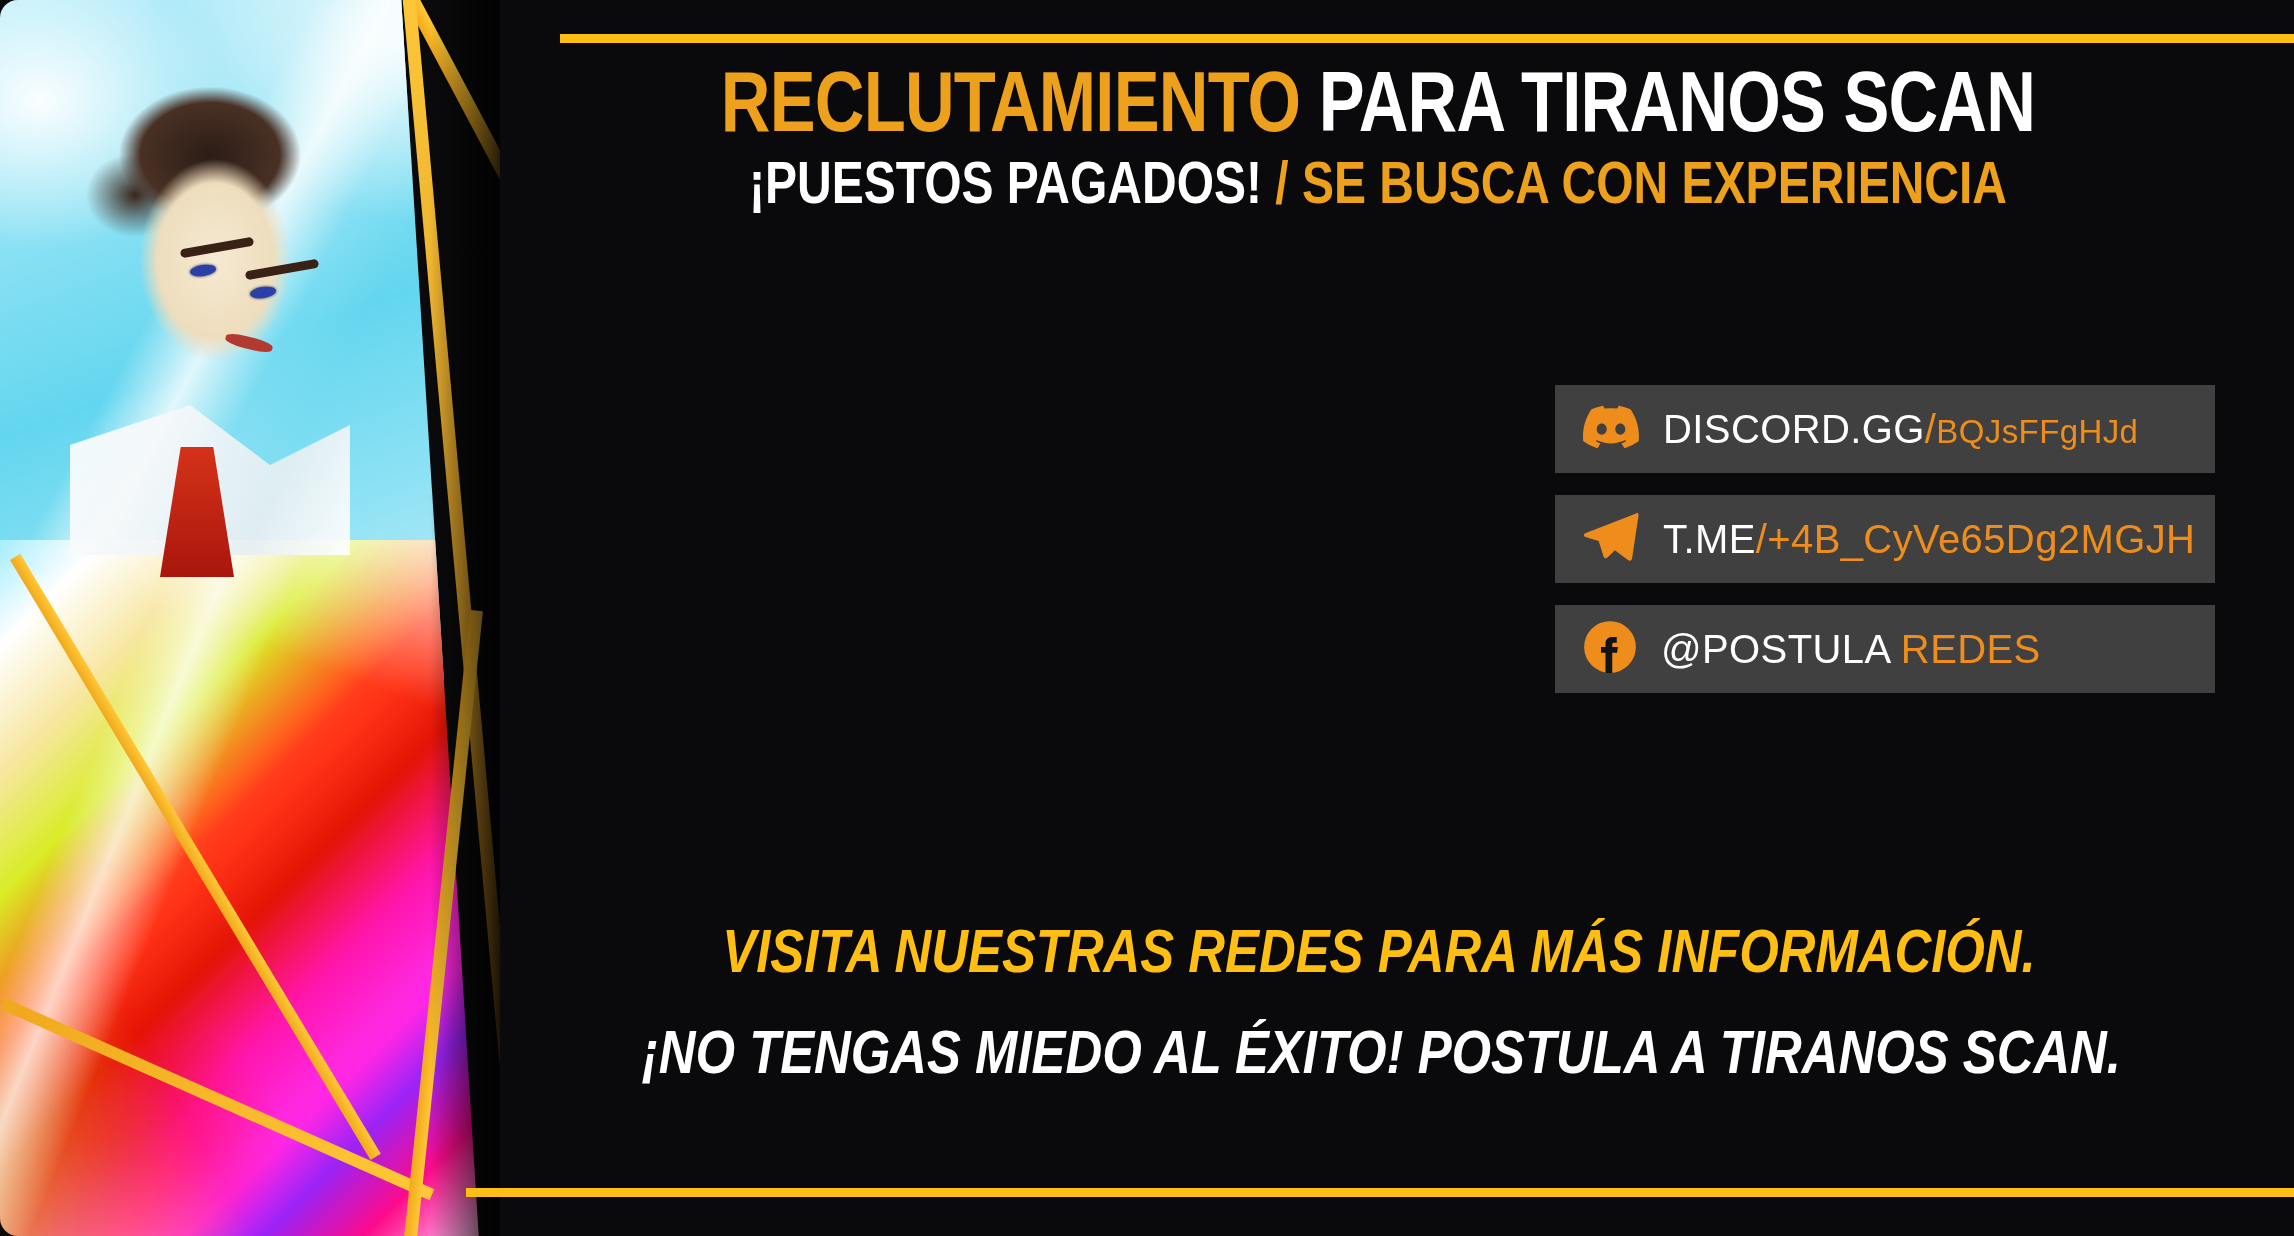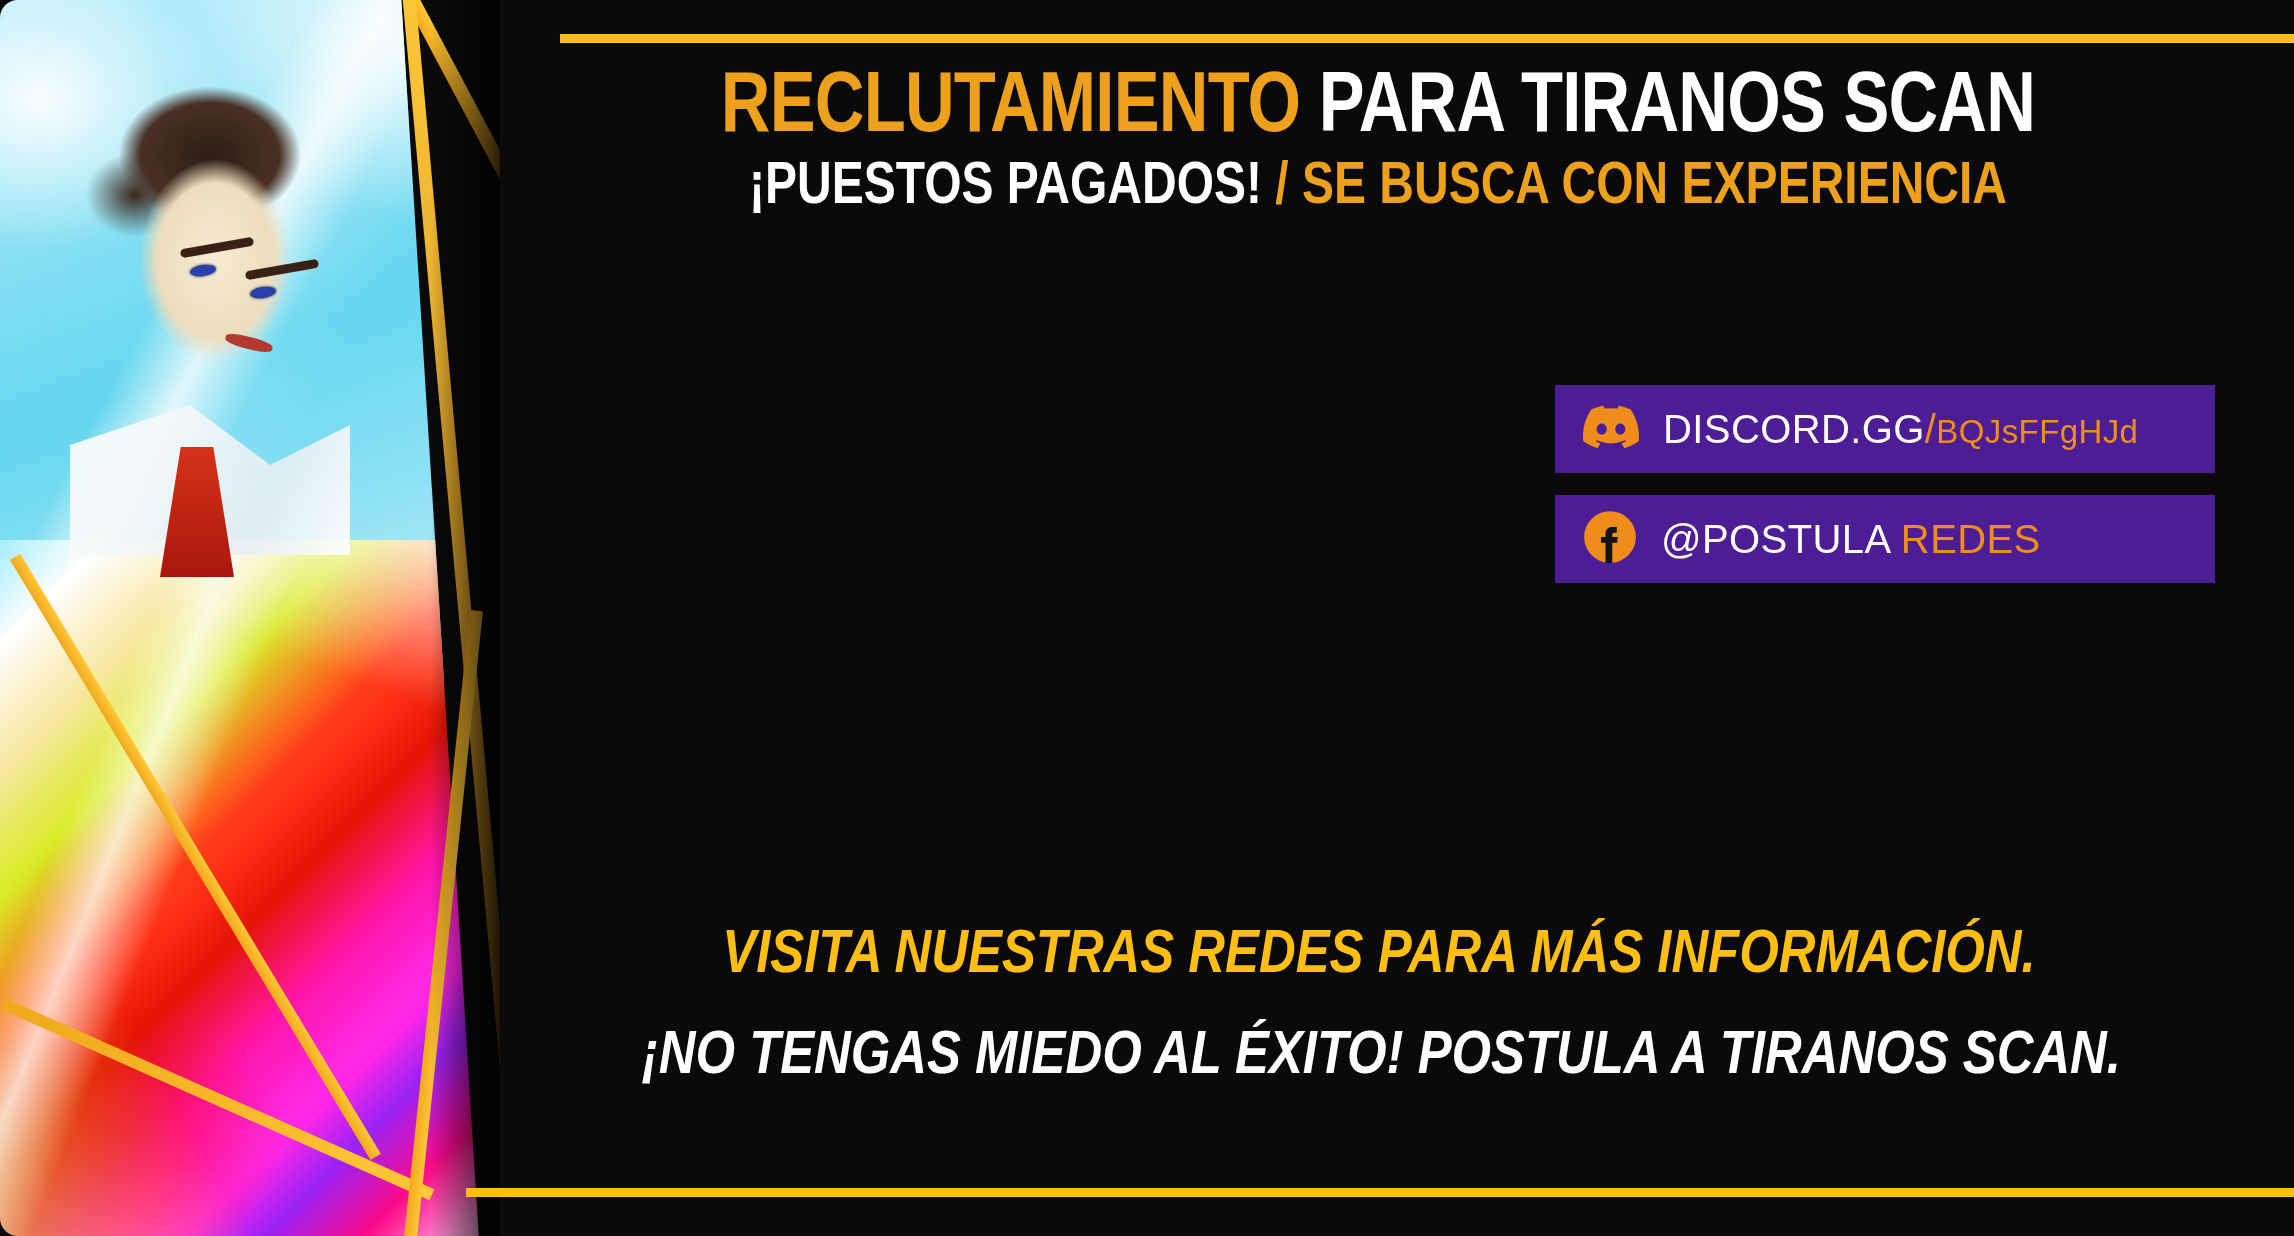--- a/index.html
+++ b/index.html
@@ -119,21 +119,21 @@
   .bullets{position:absolute;left:10px;top:440px;width:1060px;text-align:center;}
   .bline{
     color:#fff;font-size:44px;line-height:1.30;font-weight:700;
     transform:scaleX(.82);transform-origin:center;white-space:nowrap;
   }
   .bgap{height:48px;}
 
   
   .cards{position:absolute;left:1075px;top:385px;width:660px;}
   .card{
-    position:relative;height:88px;background:#4c1d95;
+    position:relative;height:88px;background:#404040;
     display:flex;align-items:center;padding-left:28px;margin-bottom:22px;
   }
   .card .ctext{
     margin-left:24px;font-size:40px;font-weight:400;color:#ffffff;
     white-space:nowrap;letter-spacing:.4px;
   }
   .card .ctext .orange{color:#ef8d1c;}
   .card .ctext .sm{font-size:33px;}
   .icon{flex:0 0 auto;display:block;}
 
@@ -198,20 +198,30 @@
         <span class="icon">
           <svg width="56" height="44" viewBox="0 0 71 55" fill="#ef8d1c">
             <path d="M60.1 4.9A58.5 58.5 0 0 0 45.6.4a.22.22 0 0 0-.23.11c-.63 1.1-1.32 2.55-1.81 3.68a54 54 0 0 0-16.22 0A37 37 0 0 0 25.5.51.23.23 0 0 0 25.27.4 58.3 58.3 0 0 0 10.8 4.9a.2.2 0 0 0-.1.08C1.58 18.73-.92 32.14.3 45.39c0 .07.05.13.1.17a58.8 58.8 0 0 0 17.7 8.95c.1.03.2 0 .25-.08a42 42 0 0 0 3.63-5.9.22.22 0 0 0-.12-.31 38.7 38.7 0 0 1-5.53-2.64.23.23 0 0 1-.02-.37c.37-.28.74-.57 1.1-.87a.22.22 0 0 1 .23-.03c11.6 5.3 24.17 5.3 35.64 0a.22.22 0 0 1 .23.02c.36.3.73.6 1.1.88a.23.23 0 0 1-.02.37 36.3 36.3 0 0 1-5.53 2.63.23.23 0 0 0-.12.32 47 47 0 0 0 3.63 5.9c.05.08.15.11.25.08a58.6 58.6 0 0 0 17.73-8.95.23.23 0 0 0 .1-.16c1.46-15.32-2.47-28.62-10.44-40.42a.18.18 0 0 0-.1-.09ZM23.73 37.33c-3.5 0-6.38-3.21-6.38-7.15s2.82-7.15 6.38-7.15c3.58 0 6.44 3.24 6.38 7.15 0 3.94-2.82 7.15-6.38 7.15Zm23.59 0c-3.5 0-6.38-3.21-6.38-7.15s2.82-7.15 6.38-7.15c3.58 0 6.44 3.24 6.38 7.15 0 3.94-2.8 7.15-6.38 7.15Z"></path>
           </svg>
         </span>
         <span class="ctext">
           <span>DISCORD.GG</span><span class="orange">/</span><span class="orange sm">BQJsFFgHJd</span>
         </span>
       </div>
 
+      <div class="card">
+        <span class="icon">
+          <svg width="56" height="50" viewBox="0 0 64 58" fill="#ef8d1c">
+            <path d="M62.6 1.2 2.1 24.6c-2.1.8-2 3.8.2 4.4l15.4 4.6 5.8 18.2c.6 1.9 3 2.5 4.4 1.1l8.6-8.5 15.6 11.5c1.6 1.2 3.9.3 4.3-1.7L64 3.8c.4-2-1.6-3.4-3.4-2.6Z"></path>
+          </svg>
+        </span>
+        <span class="ctext">
+          <span>T.ME</span><span class="orange">/</span><span class="orange">+4B_CyVe65Dg2MGJH</span>
+        </span>
+      </div>
 
       <div class="card">
         <span class="icon">
           <svg width="54" height="54" viewBox="0 0 48 48">
             <circle cx="24" cy="24" r="23" fill="#ef8d1c"></circle>
             <path fill="#111315" d="M30 15h-4.2c-3.4 0-5.8 2.3-5.8 5.8V24h-4v5h4v18h6V29h4.3l.7-5H26v-2.2c0-1 .5-1.6 1.7-1.6H30v-5.2Z"></path>
           </svg>
         </span>
         <span class="ctext">
           <span>@POSTULA</span><span> </span><span class="orange">REDES</span>

